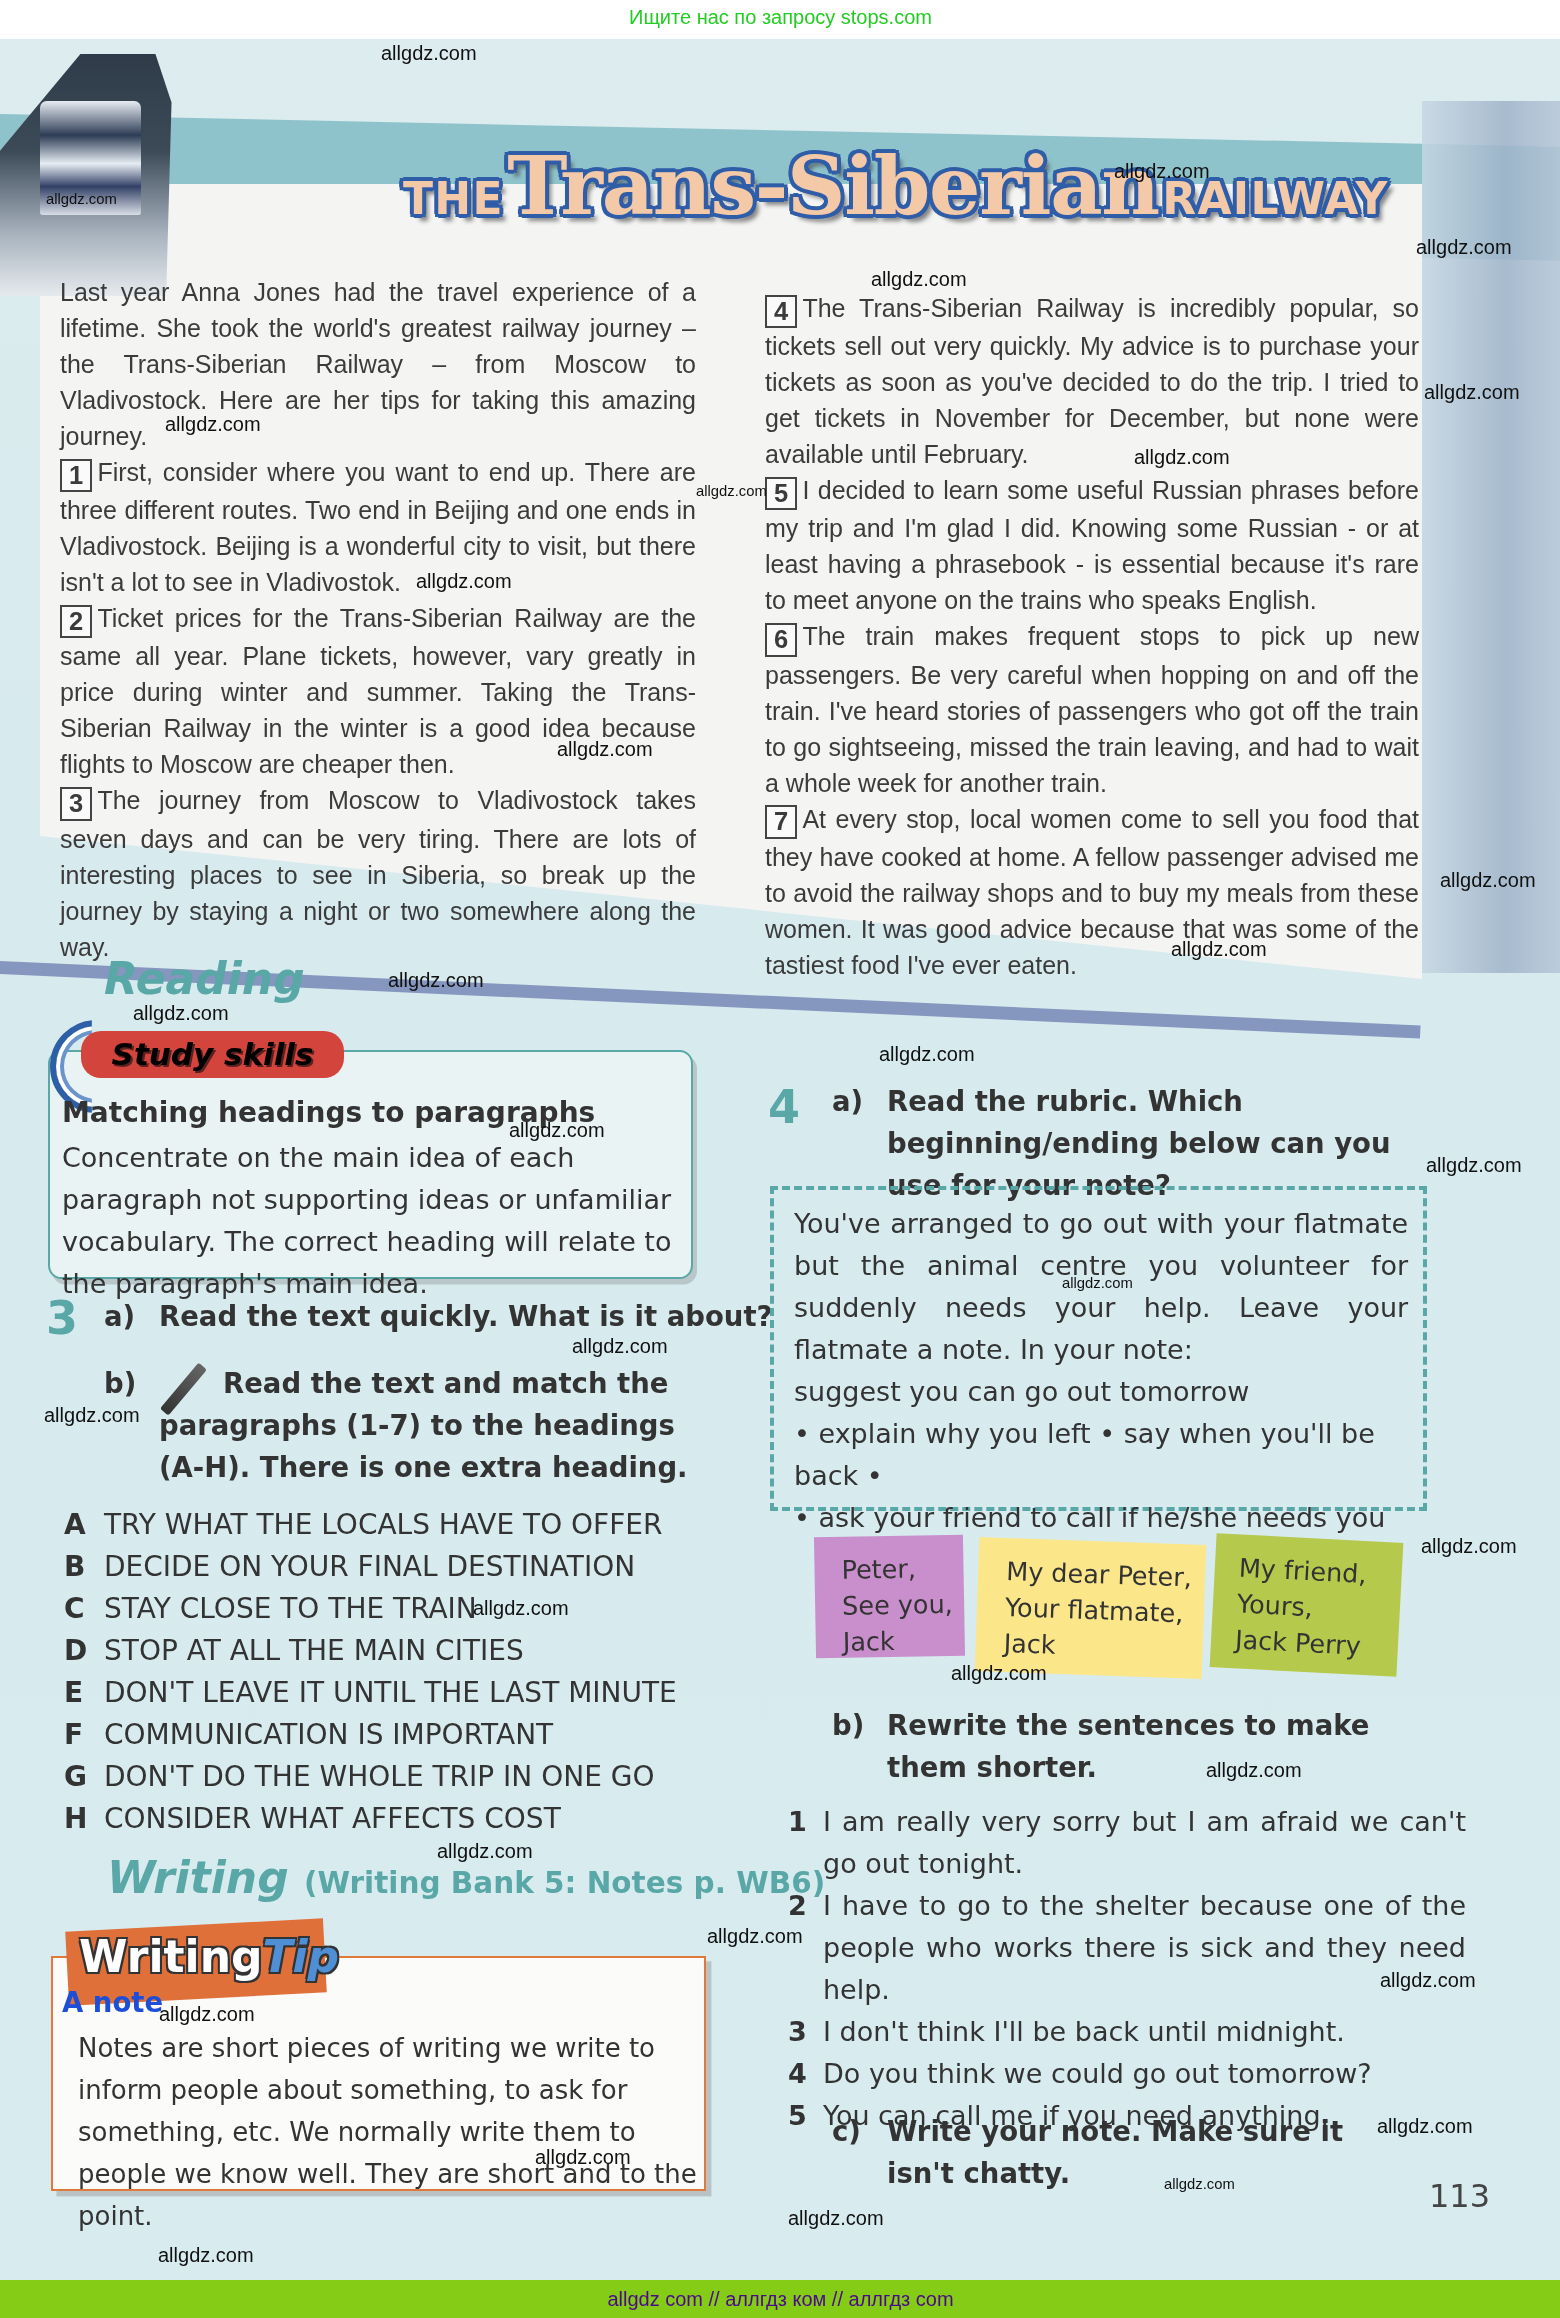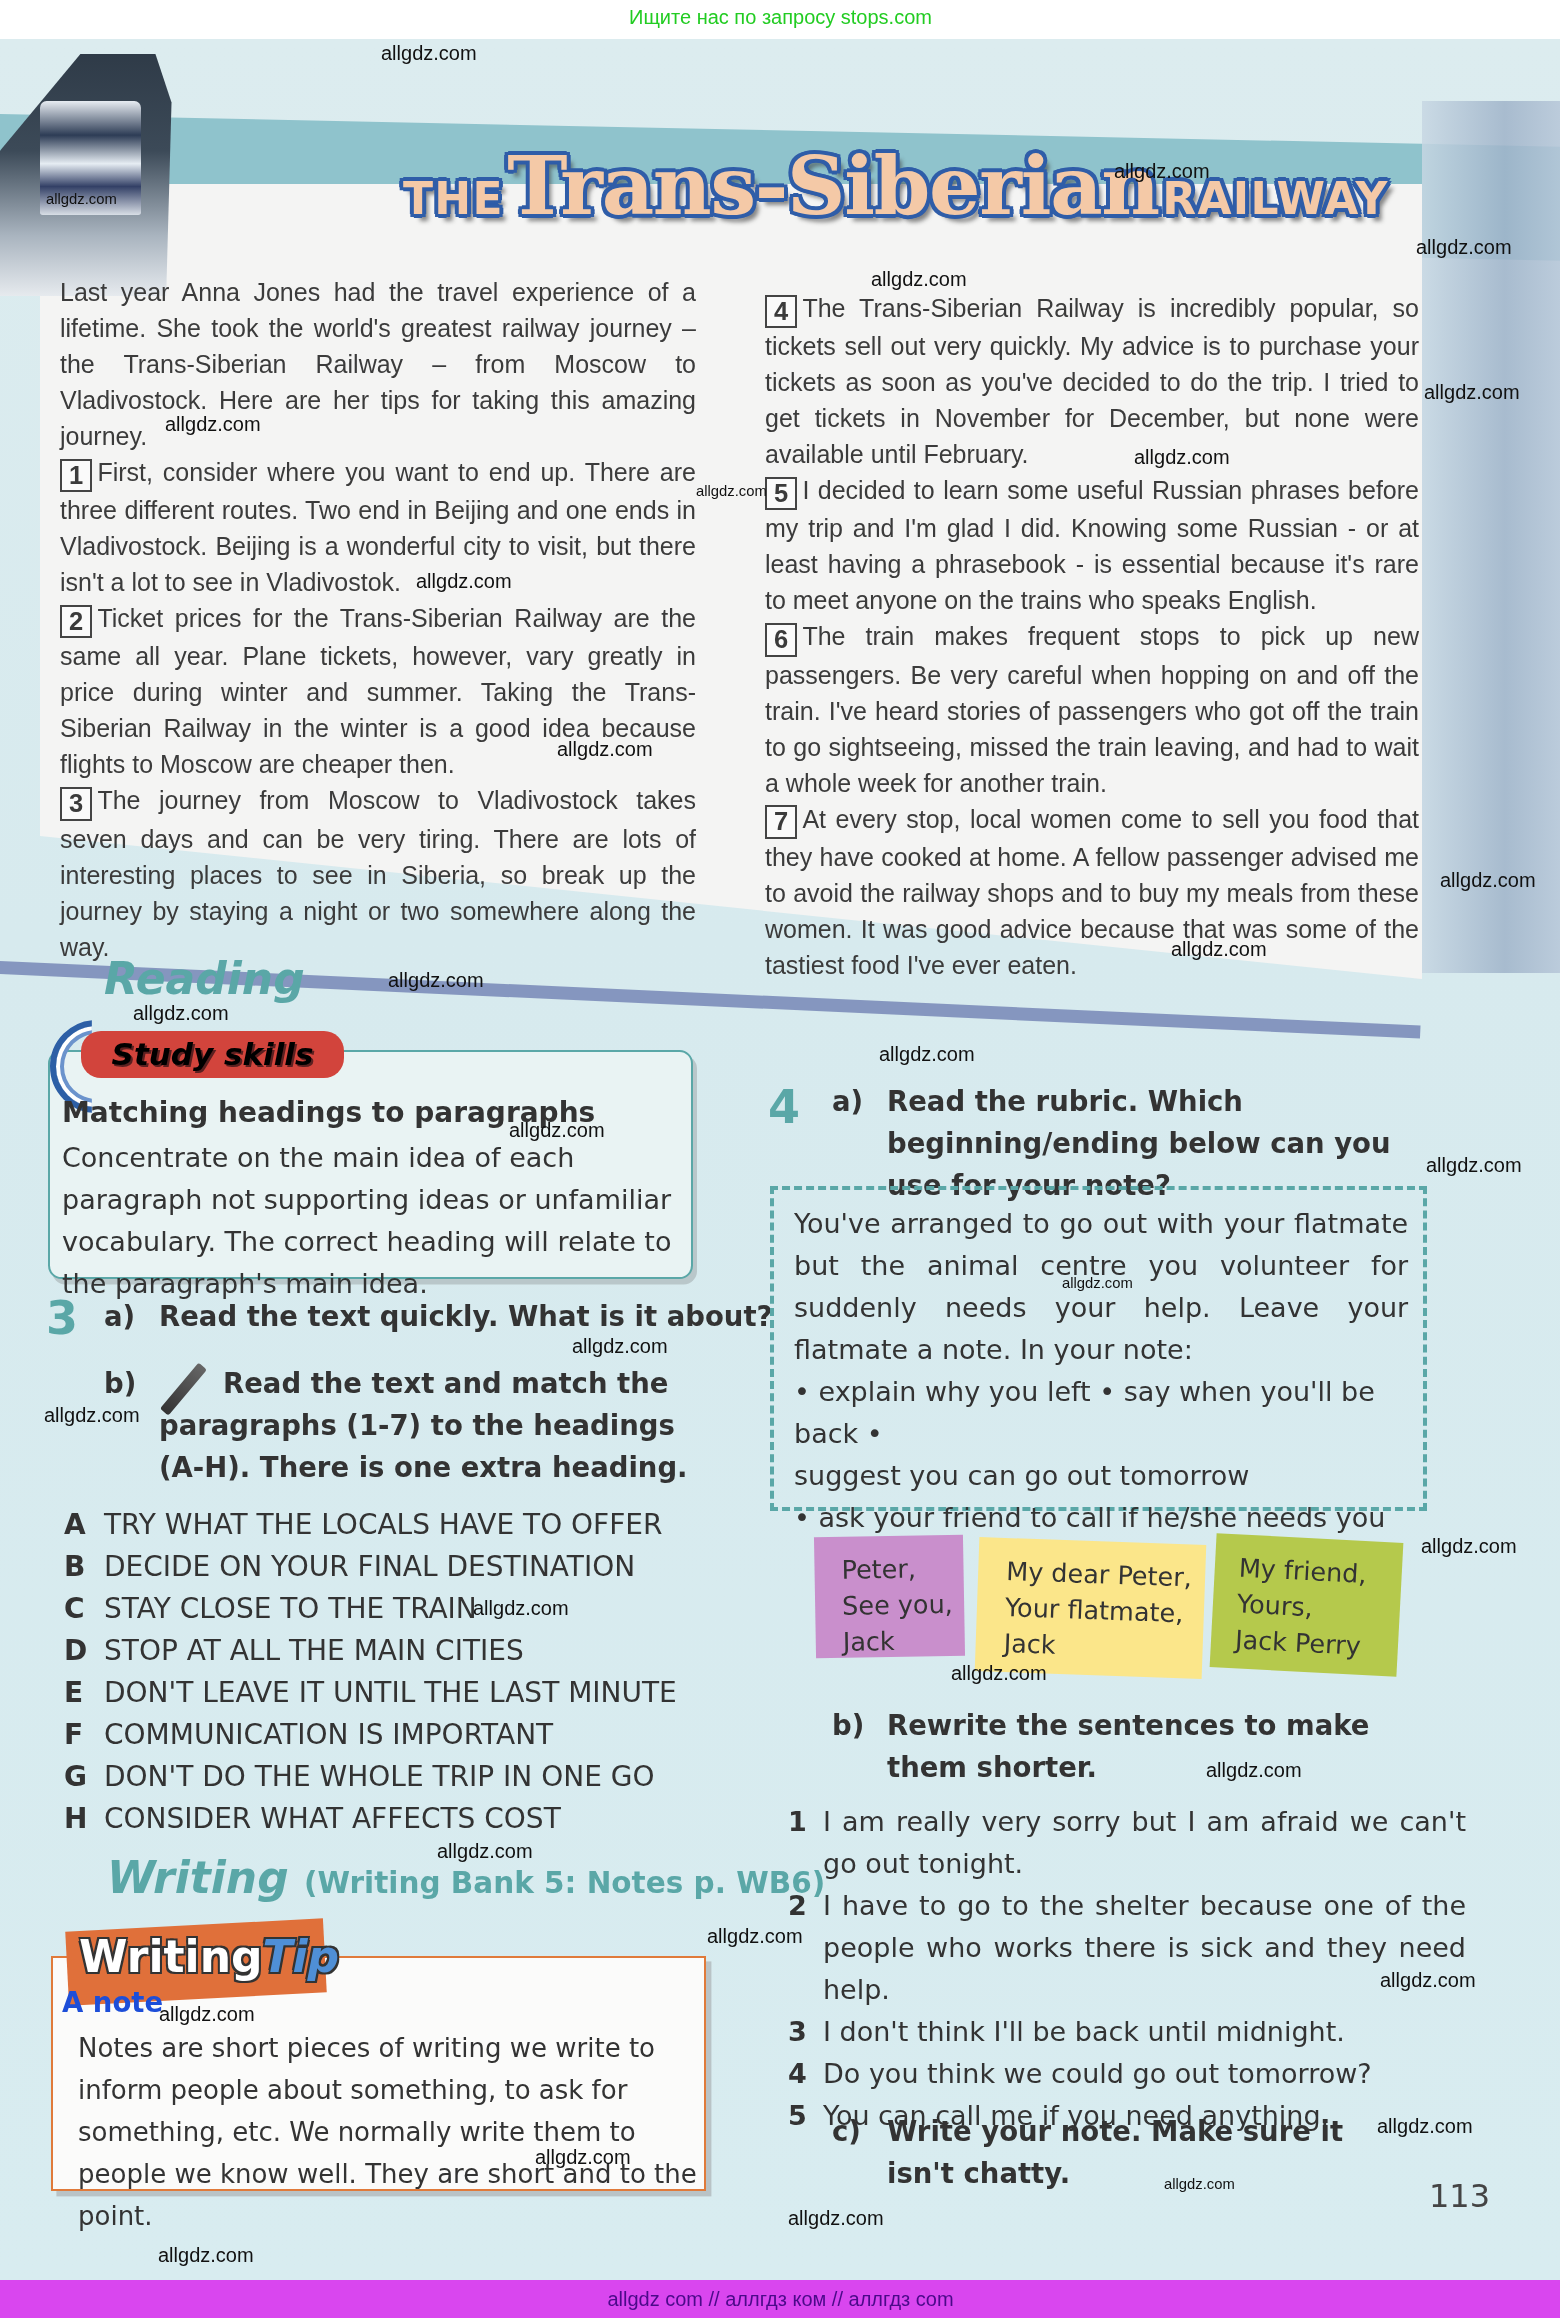--- a/index.html
+++ b/index.html
@@ -11,21 +11,21 @@
   }
   .abs { position: absolute; }
 
   
   .top-banner {
     left: 0; top: 0; width: 1561px; height: 39px;
     text-align: center; font-family: "Liberation Sans", sans-serif;
     font-size: 20px; line-height: 34px; color: #22cc22;
   }
   .bottom-banner {
-    left: 0; top: 2280px; width: 1561px; height: 39px; background: #d946ef;
+    left: 0; top: 2280px; width: 1561px; height: 39px; background: #84cc16;
     text-align: center; font-family: "Liberation Sans", sans-serif;
     font-size: 20px; line-height: 39px; color: #4b0a8a;
   }
 
   
   .page {
     left: 0; top: 39px; width: 1561px; height: 2241px;
     background: linear-gradient(180deg, #dcecef 0%, #d7eaee 40%, #d8ecf0 100%);
     overflow: hidden;
   }
@@ -272,22 +272,22 @@
 </div>
 <div class="abs wt-title">A note</div>
 <div class="abs wt-text">Notes are short pieces of writing we write to inform people about something, to ask for something, etc. We normally write them to people we know well. They are short and to the point.</div>
 
 <div class="abs ex-num" style="left:768px; top:1080px;">4</div>
 <div class="abs ex-text" style="left:832px; top:1080px;">a)</div>
 <div class="abs ex-text" style="left:887px; top:1080px; width:543px;">Read the rubric. Which beginning/ending below can you use for your note?</div>
 
 <div class="abs rubric">
   <p>You've arranged to go out with your flatmate but the animal centre you volunteer for suddenly needs your help. Leave your flatmate a note. In your note:</p>
+  <p style="text-align:left;">suggest you can go out tomorrow</p>
   <p style="text-align:left;">• explain why you left  • say when you'll be back  •</p>
-  <p style="text-align:left;">suggest you can go out tomorrow</p>
   <p style="text-align:left;">• ask your friend to call if he/she needs you</p>
 </div>
 
 <div class="abs sticky sticky-purple">
   <div>Peter,</div>
   <div>See you,</div>
   <div>Jack</div>
 </div>
 <div class="abs sticky sticky-yellow">
   <div>My dear Peter,</div>

